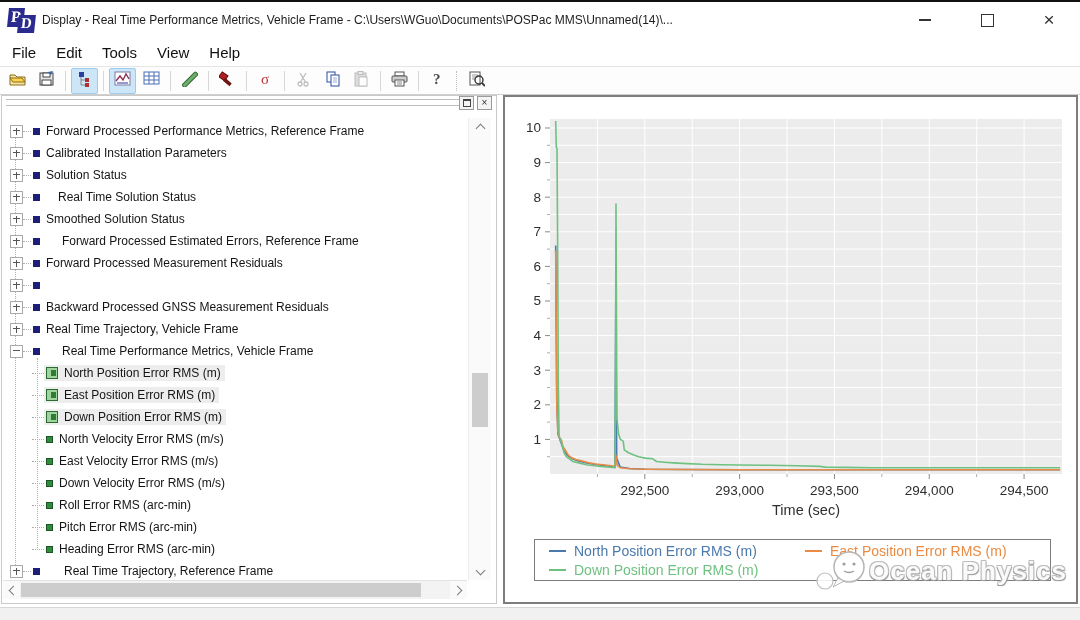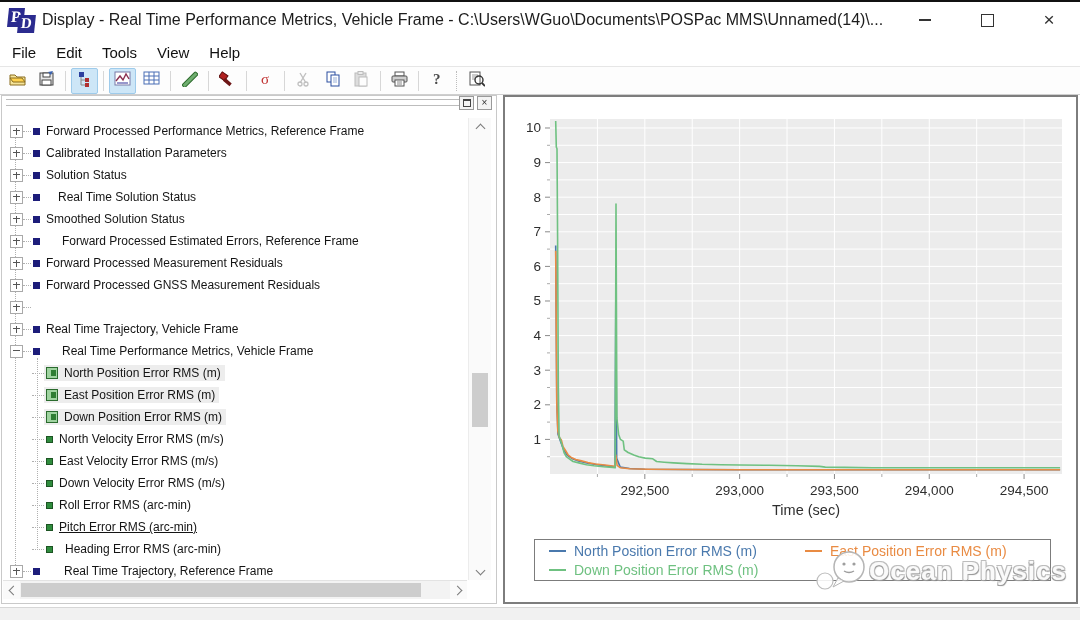--- a/index.html
+++ b/index.html
@@ -4,21 +4,21 @@
 <style>
   html,body{margin:0;padding:0;background:#fff;width:1080px;height:620px;overflow:hidden;
     font-family:"Liberation Sans",sans-serif;-webkit-font-smoothing:antialiased;}
   .win{position:relative;width:1080px;height:620px;background:#fff;border-top:2px solid #111;box-sizing:border-box;}
 
   
   .titlebar{position:absolute;left:0;top:0;width:100%;height:36px;display:flex;align-items:center;background:#fff;}
   .appicon{width:26px;height:24px;margin:0 8px 0 8px;position:relative;flex:0 0 auto;}
   .appicon .pl{position:absolute;left:0;top:0;font:bold 16px "Liberation Serif",serif;color:#fff;background:#2b2b8f;padding:0 3px 1px 3px;transform:skewX(-6deg);}
   .appicon .dl{position:absolute;left:10px;top:7px;font:bold 15px "Liberation Serif",serif;color:#fff;background:#2b2b8f;padding:0 3px 1px 3px;transform:skewX(-6deg);}
-  .title-text{font-size:16px;color:#1c1c1c;white-space:nowrap;overflow:hidden;text-align:center;}
+  .title-text{font-size:12px;color:#1c1c1c;white-space:nowrap;overflow:hidden;text-align:center;}
   .wincontrols{margin-left:auto;display:flex;height:100%;}
   .winbtn{width:62px;height:100%;display:flex;align-items:center;justify-content:center;font-size:15px;color:#333;cursor:default;}
   .winbtn.max span{display:inline-block;width:11px;height:11px;border:1.5px solid #333;}
   .winbtn.min span{display:inline-block;width:12px;border-top:2px solid #333;}
   .winbtn.close{font-size:19px;}
 
   
   .menubar{position:absolute;left:0;top:37px;width:100%;height:27px;display:flex;align-items:center;background:#fff;}
   .menu-item{padding:2px 10px;font-size:15px;color:#111;}
   .menu-item:first-child{margin-left:2px;}
@@ -283,26 +283,29 @@
             <span class="rowbody">
               <span class="bullet-navy"></span>
               <span style="margin-left: 6px;">Forward Processed Measurement Residuals</span>
             </span>
           </div>
           <div class="trow" style="padding-left: 8px;">
             <span class="expander plus"></span>
             <span class="stub" style="width: 8px;"></span>
             <span class="rowbody">
               <span class="bullet-navy"></span>
-              <span style="margin-left: 6px;">Forward Processed GNSS Measurement Residuals</span>
-            </span>
-          </div>
-          <div class="trow" style="padding-left: 8px;">
-            <span class="expander plus"></span>
-            <span class="stub" style="width: 8px;"></span>
+            </span>
+          </div>
+          <div class="trow" style="padding-left: 8px;">
+            <span class="expander plus"></span>
+            <span class="stub" style="width: 8px;"></span>
+            <span class="rowbody">
+              <span class="bullet-navy"></span>
+              <span style="margin-left: 6px;">Backward Processed GNSS Measurement Residuals</span>
+            </span>
           </div>
           <div class="trow" style="padding-left: 8px;">
             <span class="expander plus"></span>
             <span class="stub" style="width: 8px;"></span>
             <span class="rowbody">
               <span class="bullet-navy"></span>
               <span style="margin-left: 6px;">Real Time Trajectory, Vehicle Frame</span>
             </span>
           </div>
           <div class="trow" style="padding-left: 8px;">
@@ -355,32 +358,32 @@
               <span style="margin-left: 6px;">Down Velocity Error RMS (m/s)</span>
             </span>
           </div>
           <div class="trow" style="padding-left: 30px;">
             <span class="stub" style="width: 12px;"></span>
             <span class="rowbody">
               <span class="icon-green-sm"></span>
               <span style="margin-left: 6px;">Roll Error RMS (arc-min)</span>
             </span>
           </div>
-          <div class="trow" style="padding-left: 30px; text-decoration: underline;">
+          <div class="trow" style="padding-left: 30px;">
             <span class="stub" style="width: 12px;"></span>
             <span class="rowbody">
               <span class="icon-green-sm"></span>
               <span style="margin-left: 6px;">Pitch Error RMS (arc-min)</span>
             </span>
           </div>
           <div class="trow" style="padding-left: 30px;">
             <span class="stub" style="width: 12px;"></span>
             <span class="rowbody">
               <span class="icon-green-sm"></span>
-              <span style="margin-left: 12px;">Heading Error RMS (arc-min)</span>
+              <span style="margin-left: 6px;">Heading Error RMS (arc-min)</span>
             </span>
           </div>
           <div class="trow" style="padding-left: 8px;">
             <span class="expander plus"></span>
             <span class="stub" style="width: 8px;"></span>
             <span class="rowbody">
               <span class="bullet-navy"></span>
               <span style="margin-left: 24px;">Real Time Trajectory, Reference Frame</span>
             </span>
           </div>

